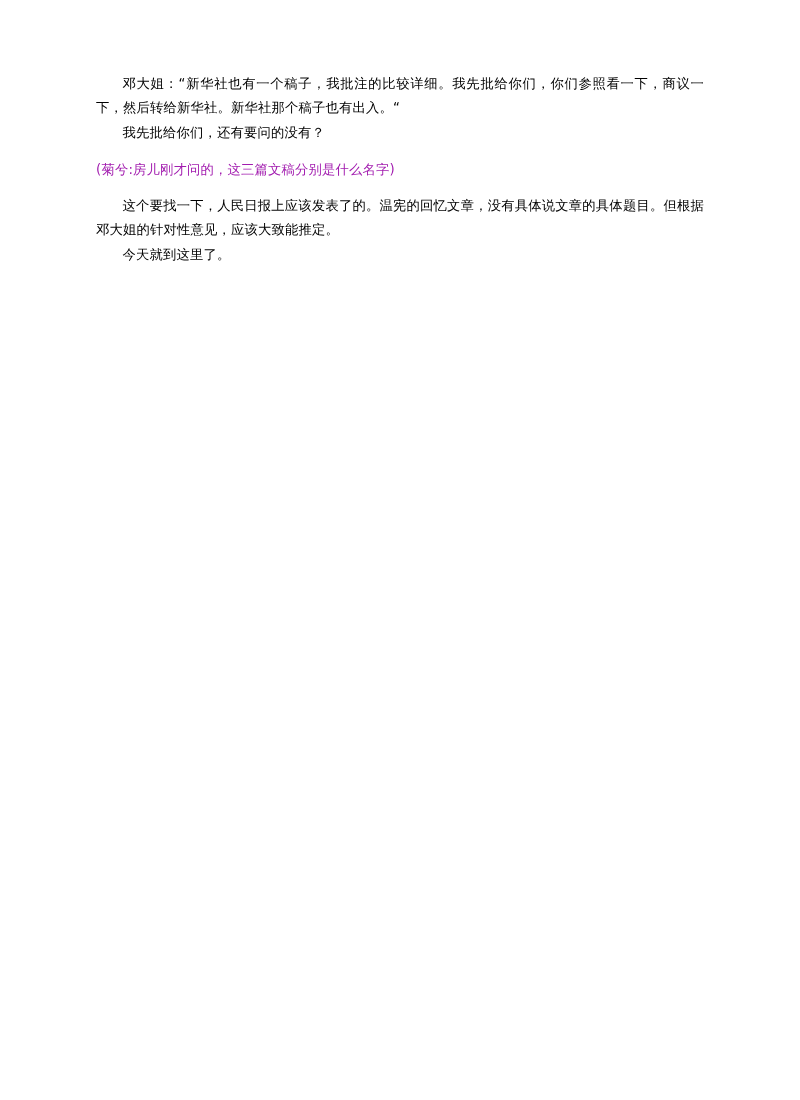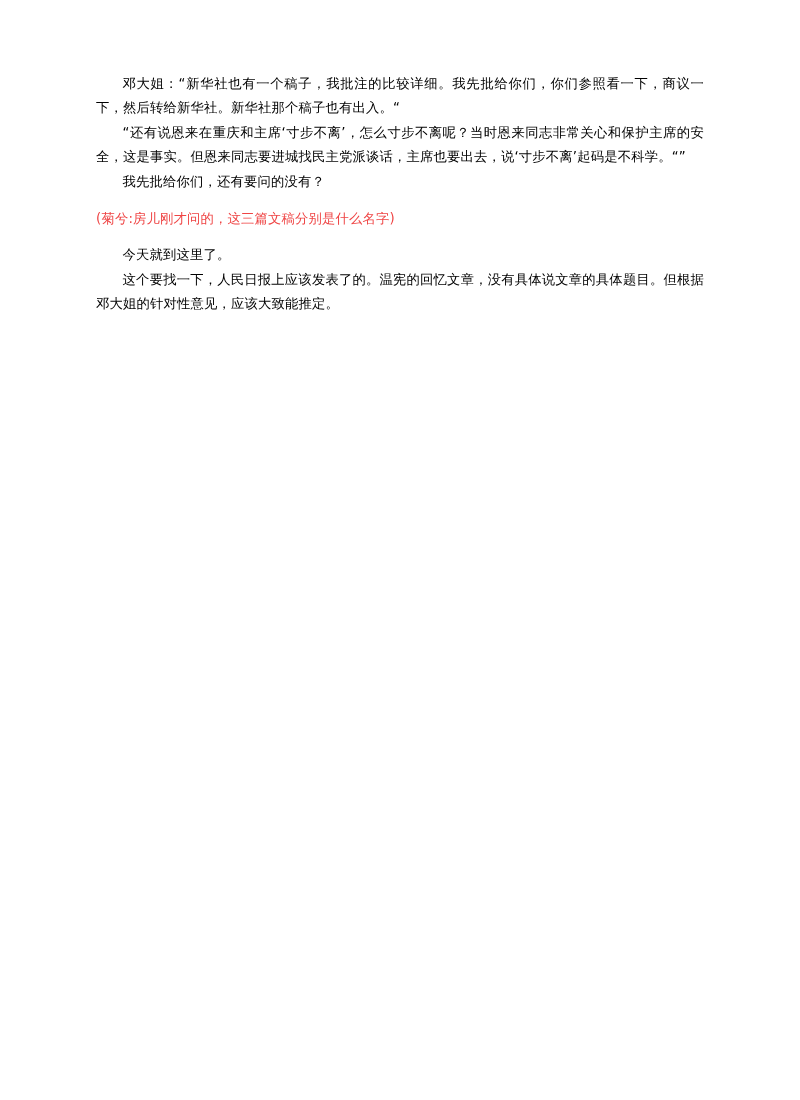--- a/index.html
+++ b/index.html
@@ -34,21 +34,21 @@
     font-size: 13.3px;
     line-height: 24px;
     text-align: justify;
     text-justify: inter-ideograph;
     letter-spacing: 0.2px;
   }
   p.indent {
     text-indent: 2em;
   }
   p.blue {
-    color: #ef4444;
+    color: #a21caf;
     line-height: 48px;
     margin: 0;
     text-indent: 0;
   }
   p.blue-wrap {
     color: #2222cc;
     line-height: 48px;
     margin: 0;
     text-indent: 0;
     text-align: justify;
@@ -57,26 +57,25 @@
 </style>
 </head>
 <body>
 
 <div class="page">
   <div class="content">
 
     <p class="indent">邓大姐：“新华社也有一个稿子，我批注的比较详细。我先批给你们，你们参照看一下，商议一下，然后转给新华社。新华社那个稿子也有出入。“</p>
 
 
-    <p class="indent">“还有说恩来在重庆和主席‘寸步不离’，怎么寸步不离呢？当时恩来同志非常关心和保护主席的安全，这是事实。但恩来同志要进城找民主党派谈话，主席也要出去，说‘寸步不离’起码是不科学。“”</p>
 
 
 
     <p class="indent">我先批给你们，还有要问的没有？</p>
 
     <p class="blue">(菊兮:房儿刚才问的，这三篇文稿分别是什么名字)</p>
 
+    <p class="indent">这个要找一下，人民日报上应该发表了的。温宪的回忆文章，没有具体说文章的具体题目。但根据邓大姐的针对性意见，应该大致能推定。</p>
+
     <p class="indent">今天就到这里了。</p>
-
-    <p class="indent">这个要找一下，人民日报上应该发表了的。温宪的回忆文章，没有具体说文章的具体题目。但根据邓大姐的针对性意见，应该大致能推定。</p>
 
   </div>
 </div>
 
 </body></html>

